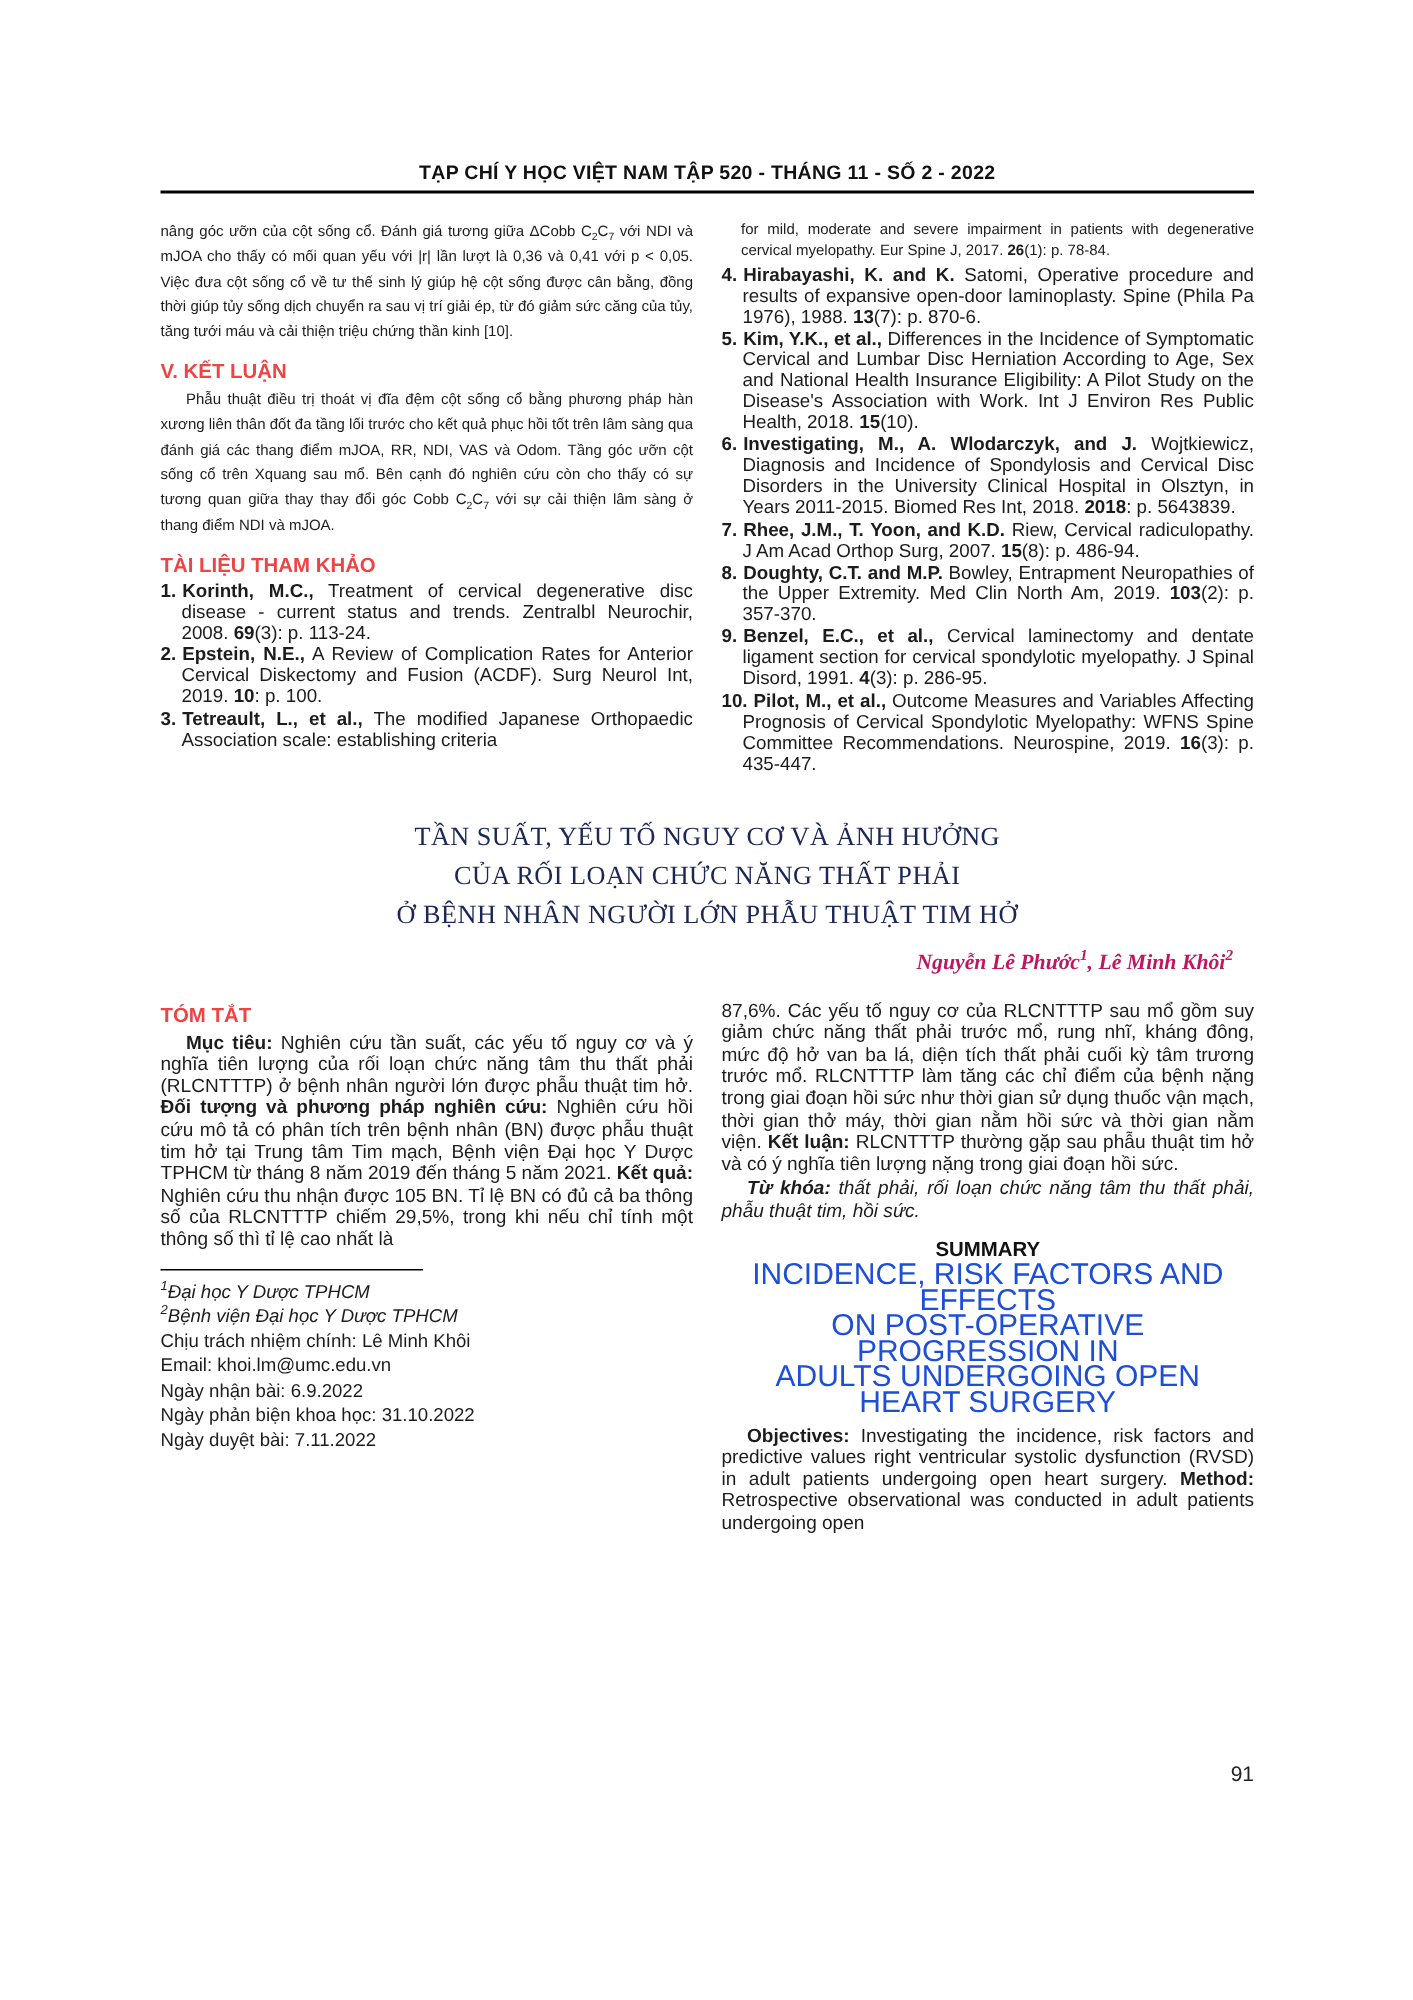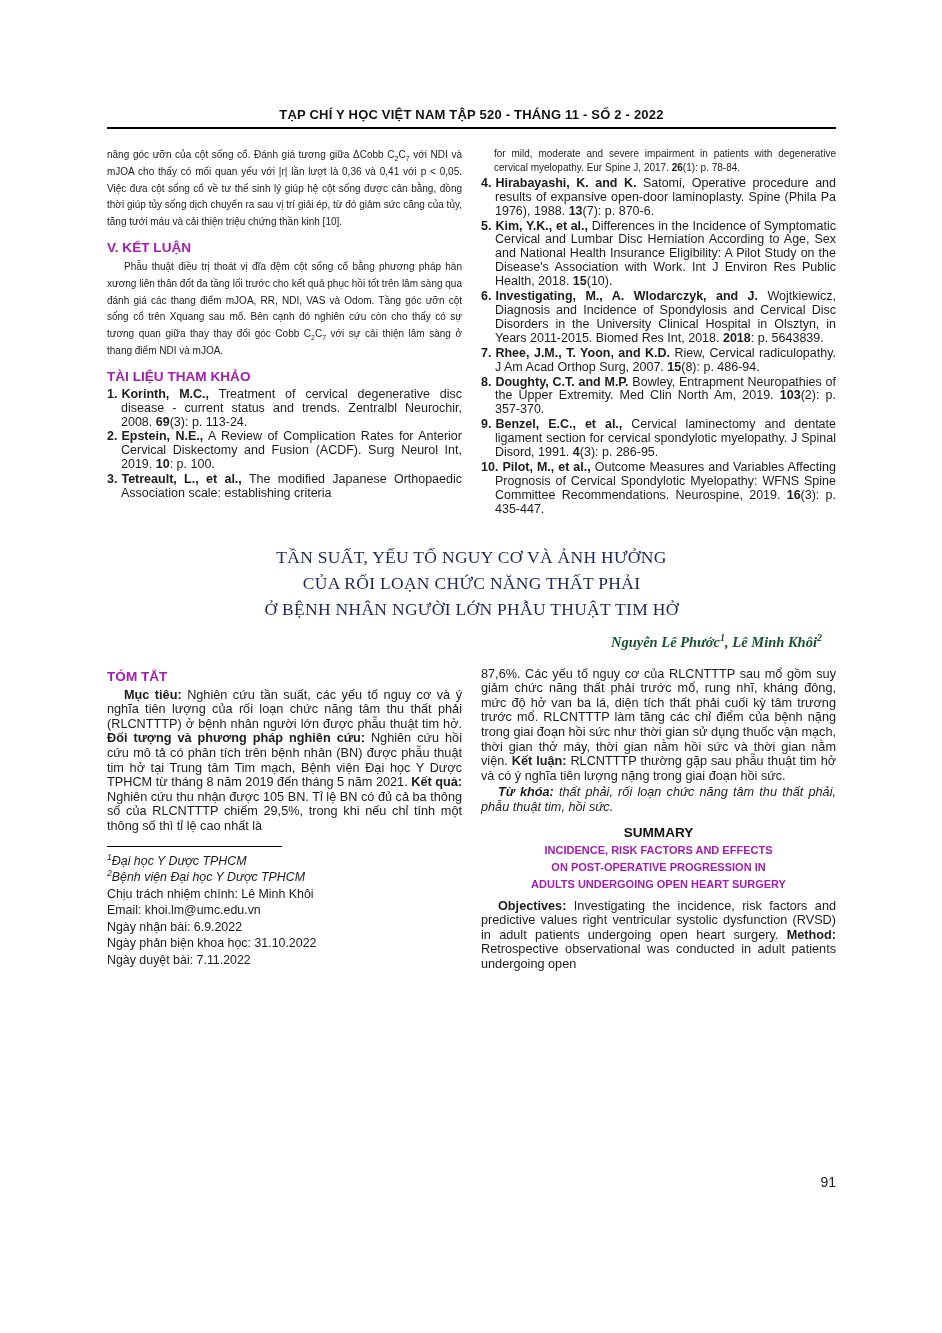--- a/index.html
+++ b/index.html
@@ -9,42 +9,42 @@
 
   .header{border-bottom:2.5px solid #000;padding-bottom:5px;}
   .header-text{text-align:center;font-weight:bold;font-size:13px;color:#111;letter-spacing:.2px;}
 
   .cols{display:flex;gap:19px;}
   .col{width:355px;}
 
   .body-par{margin:0;text-align:justify;font-size:10px;line-height:16.8px;text-indent:17px;}
   .no-indent{text-indent:0;}
 
-  .sec-heading{margin:9px 0 4px 0;font-size:13.6px;font-weight:bold;color:#a21caf;}
+  .sec-heading{margin:9px 0 4px 0;font-size:13.6px;font-weight:bold;color:#ef4444;}
 
   .ref-list{margin-top:2px;}
   .ref{padding-left:14px;text-indent:-14px;text-align:justify;font-size:12.5px;line-height:13.9px;margin:0 0 1px 0;}
   .ref-num{font-weight:bold;margin-right:4px;}
   .ref-cont{padding-left:13px;font-size:10px;line-height:13.9px;text-align:justify;margin-bottom:1px;}
 
   .article-title{margin:26px 0 0 0;text-align:center;font-family:"Liberation Serif",serif;
                  font-weight:normal;font-size:17.5px;line-height:26px;color:#1c2757;letter-spacing:.3px;}
   .authors{margin-top:12px;text-align:right;padding-right:14px;font-family:"Liberation Serif",serif;
-           font-weight:bold;font-style:italic;font-size:14.5px;color:#14532d;}
+           font-weight:bold;font-style:italic;font-size:14.5px;color:#be185d;}
 
   .bottom-cols{margin-top:16px;}
   .bottom-cols .body-par{font-size:12.7px;line-height:14.6px;}
   .keywords{margin-top:2px;}
 
   .footnote{margin-top:12px;}
   .footnote-rule{width:175px;border-top:1.5px solid #000;margin:2px 0 6px 0;}
   .fn{margin:0;font-size:12.4px;line-height:16.5px;text-align:left;}
 
   .sum-heading{margin:10px 0 2px 0;text-align:center;font-size:13.6px;font-weight:bold;color:#111;}
-  .sum-title{text-align:center;font-weight:bold;font-size:11px;line-height:17px;color:#a21caf;margin-bottom:6px;}
+  .sum-title{text-align:center;font-weight:normal;font-size:20px;line-height:17px;color:#1d4ed8;margin-bottom:6px;}
 
   .page-number{position:absolute;top:1174px;right:106px;font-size:14px;color:#222;}
 
   .b{font-weight:bold;}
   .i{font-style:italic;}
   sup,sub{font-size:70%;line-height:0;}
 </style>
 </head>
 <body>
 

